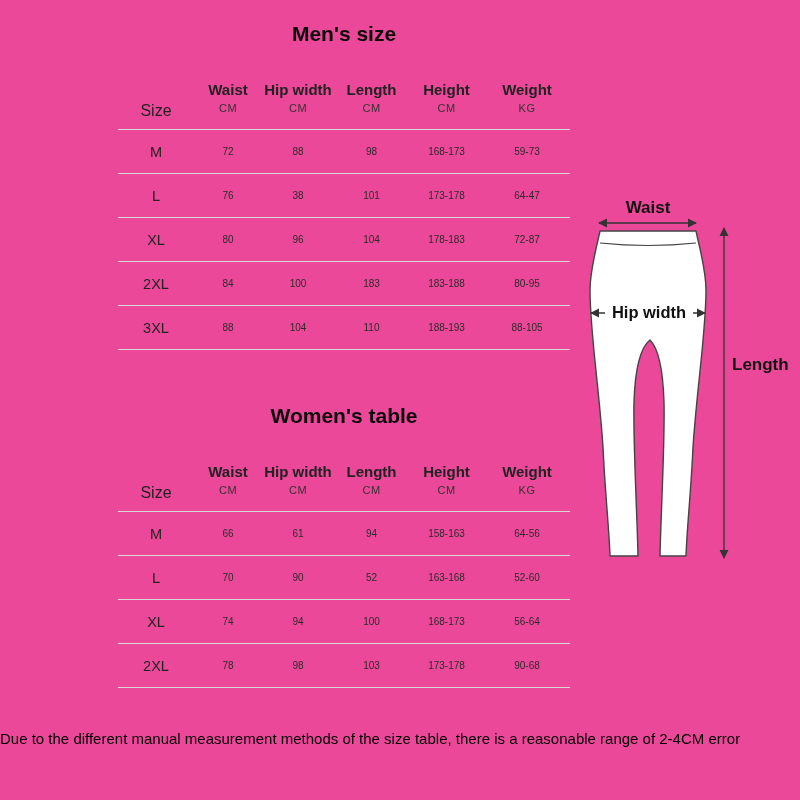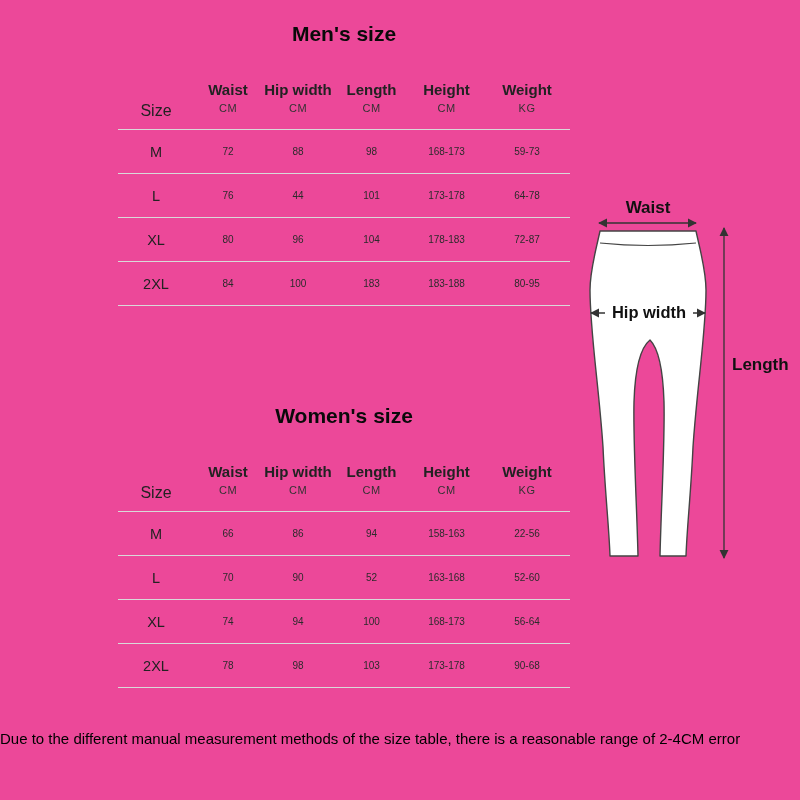--- a/index.html
+++ b/index.html
@@ -81,47 +81,55 @@
           <td class="size-val">M</td>
           <td>72</td>
           <td>88</td>
           <td>98</td>
           <td>168-173</td>
           <td>59-73</td>
         </tr>
         <tr>
           <td class="size-val">L</td>
           <td>76</td>
-          <td>44</td>
+          <td>38</td>
           <td>101</td>
           <td>173-178</td>
-          <td>64-78</td>
+          <td>64-47</td>
         </tr>
         <tr>
           <td class="size-val">XL</td>
           <td>80</td>
           <td>96</td>
           <td>104</td>
           <td>178-183</td>
           <td>72-87</td>
         </tr>
         <tr>
           <td class="size-val">2XL</td>
           <td>84</td>
           <td>100</td>
           <td>183</td>
           <td>183-188</td>
           <td>80-95</td>
         </tr>
+        <tr>
+          <td class="size-val">3XL</td>
+          <td>88</td>
+          <td>104</td>
+          <td>110</td>
+          <td>188-193</td>
+          <td>88-105</td>
+        </tr>
       </tbody>
     </table>
   </section>
 
   <section class="size-section women">
-    <h2 class="section-title">Women's size</h2>
+    <h2 class="section-title">Women's table</h2>
     <table class="size-table">
       <colgroup>
         <col style="width:76px">
           <col style="width:68px">
           <col style="width:72px">
         <col style="width:75px">
           <col style="width:75px">
           <col style="width:86px">
       </colgroup>
       <thead>
@@ -146,24 +154,24 @@
           <th>
             <div class="cn">Weight</div>
             <div class="cu">KG</div>
           </th>
         </tr>
       </thead>
       <tbody>
         <tr>
           <td class="size-val">M</td>
           <td>66</td>
-          <td>86</td>
+          <td>61</td>
           <td>94</td>
           <td>158-163</td>
-          <td>22-56</td>
+          <td>64-56</td>
         </tr>
         <tr>
           <td class="size-val">L</td>
           <td>70</td>
           <td>90</td>
           <td>52</td>
           <td>163-168</td>
           <td>52-60</td>
         </tr>
         <tr>

